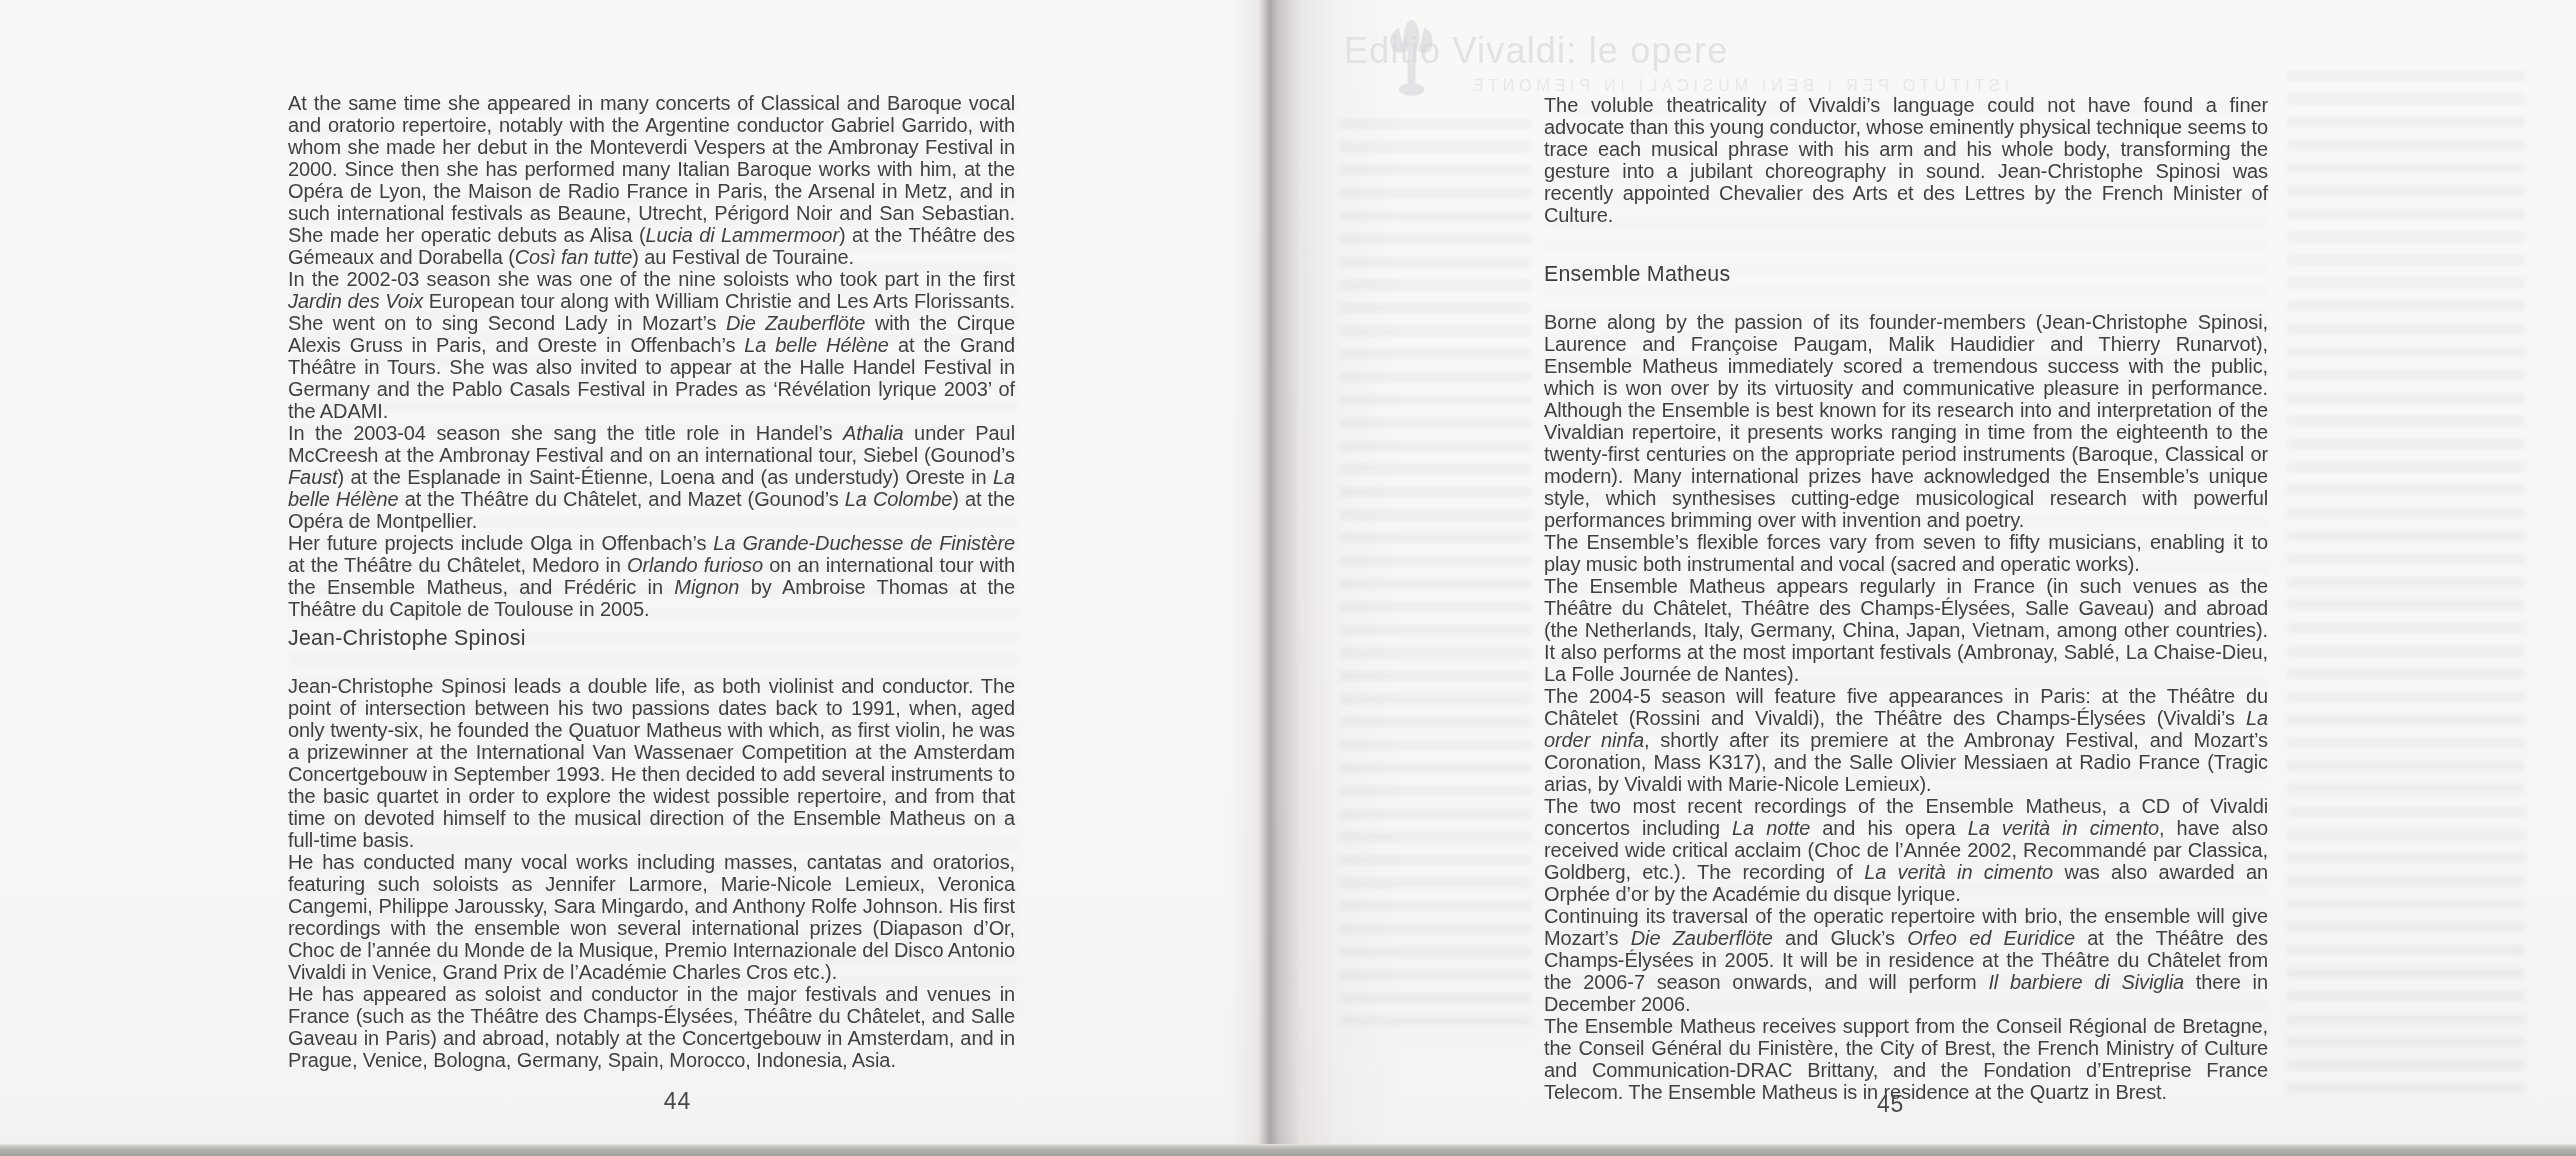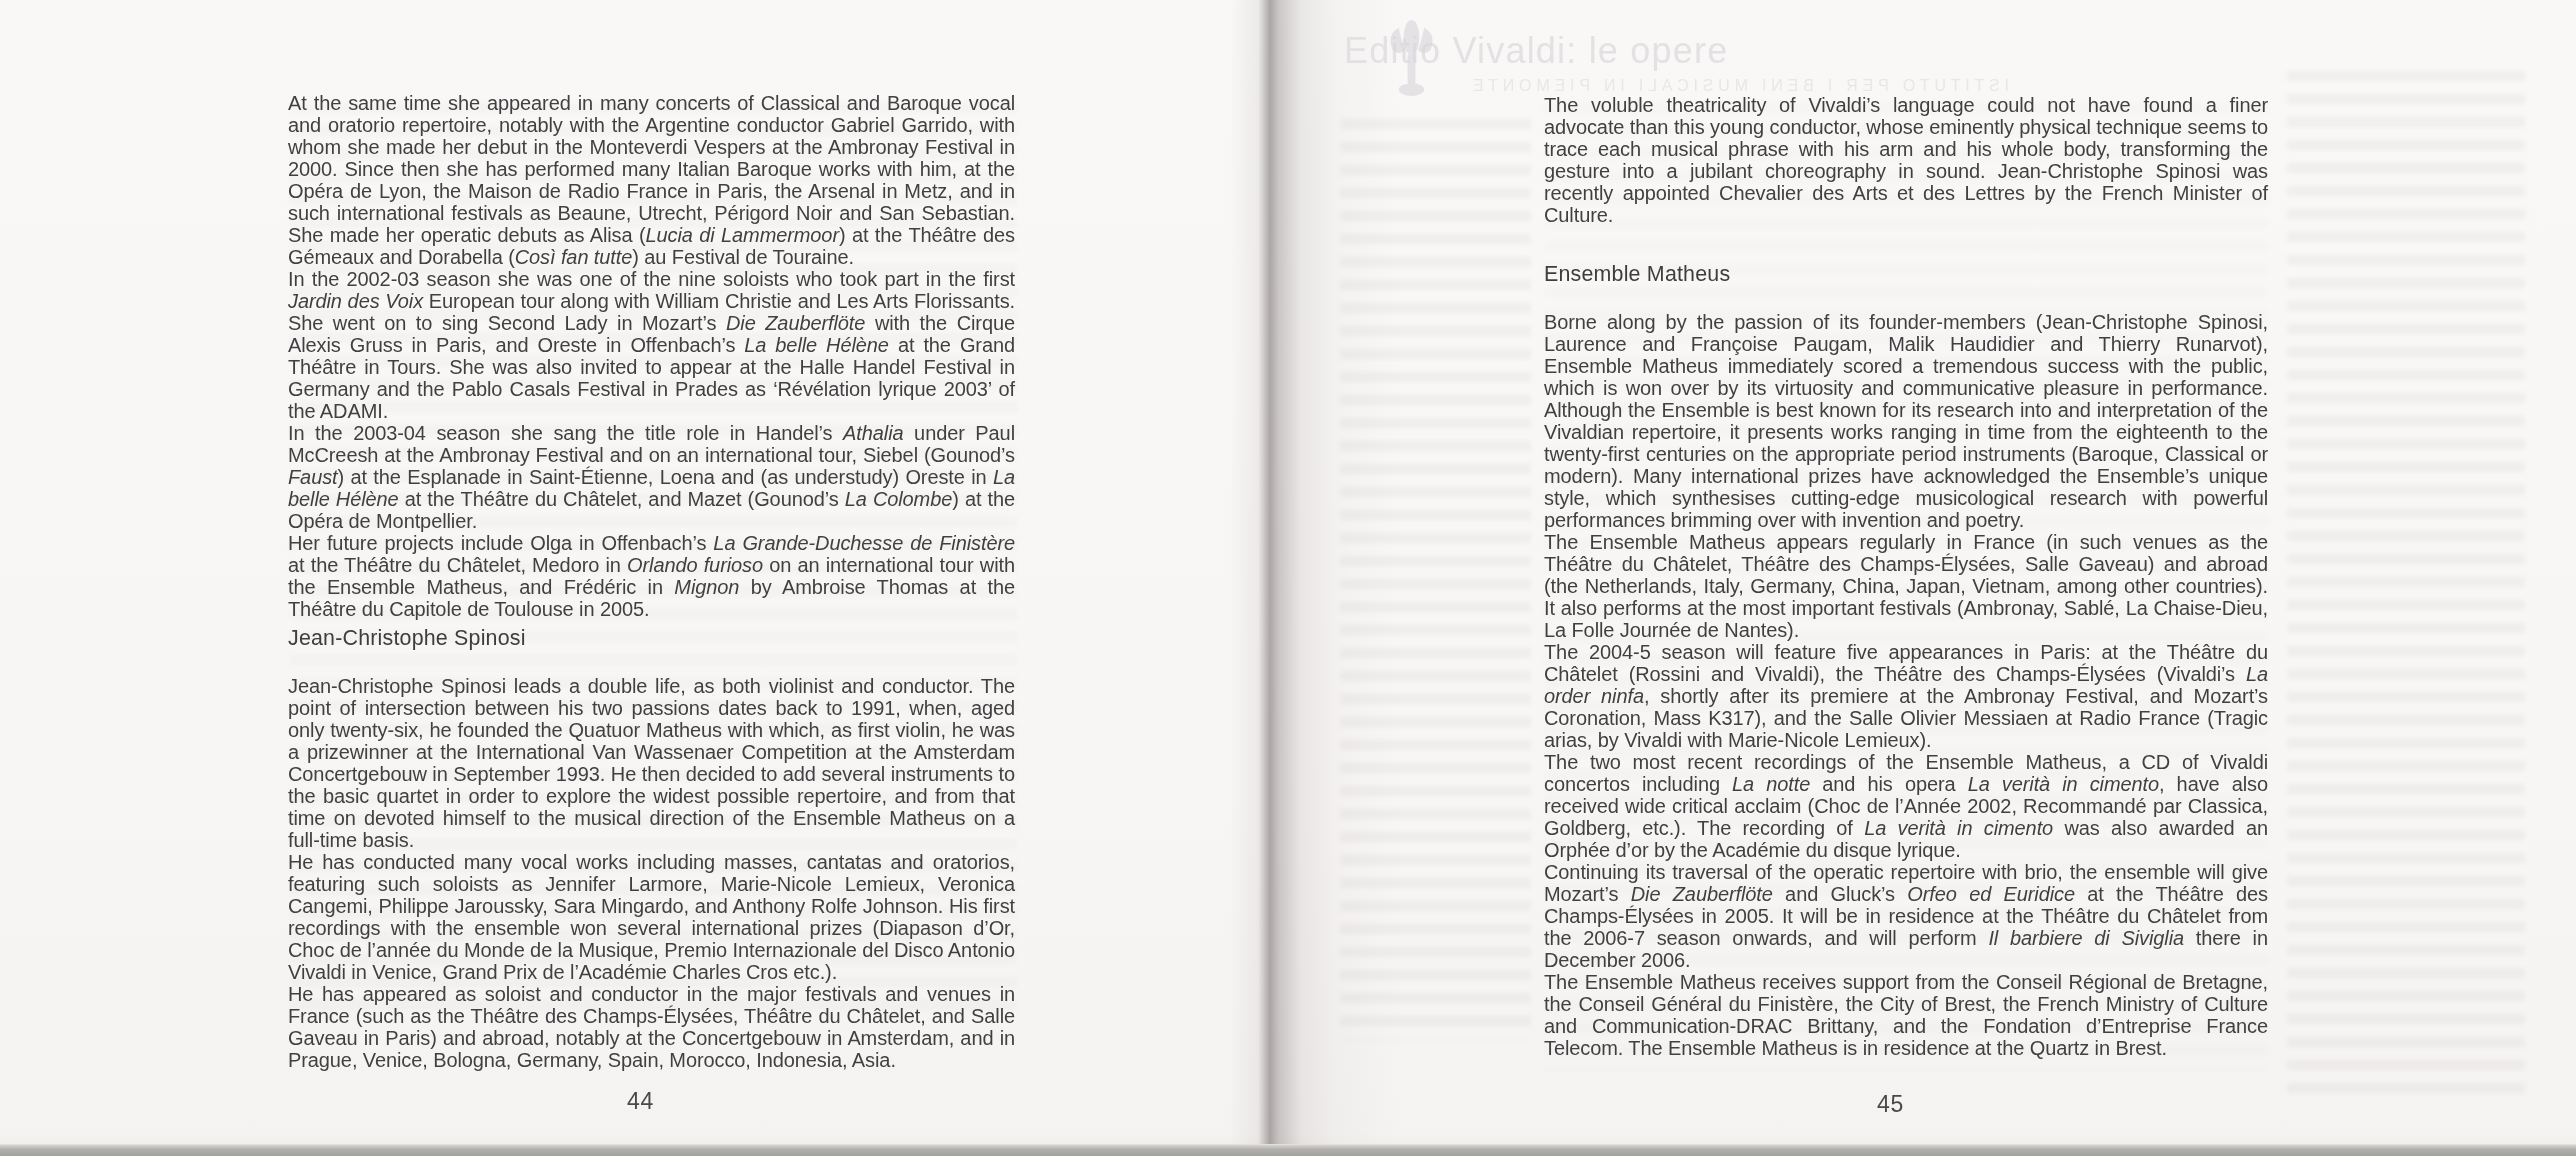--- a/index.html
+++ b/index.html
@@ -77,21 +77,21 @@
     </div>
 
     <h2 class="section-heading" style="left:288px;top:626px;">Jean-Christophe Spinosi</h2>
 
     <div class="body-text" style="left:288px;top:675px;width:727px;">
       <p>Jean-Christophe Spinosi leads a double life, as both violinist and conductor. The point of intersection between his two passions dates back to 1991, when, aged only twenty-six, he founded the Quatuor Matheus with which, as first violin, he was a prizewinner at the International Van Wassenaer Competition at the Amsterdam Concertgebouw in September 1993. He then decided to add several instruments to the basic quartet in order to explore the widest possible repertoire, and from that time on devoted himself to the musical direction of the Ensemble Matheus on a full-time basis.</p>
       <p>He has conducted many vocal works including masses, cantatas and oratorios, featuring such soloists as Jennifer Larmore, Marie-Nicole Lemieux, Veronica Cangemi, Philippe Jaroussky, Sara Mingardo, and Anthony Rolfe Johnson. His first recordings with the ensemble won several international prizes (Diapason d’Or, Choc de l’année du Monde de la Musique, Premio Internazionale del Disco Antonio Vivaldi in Venice, Grand Prix de l’Académie Charles Cros etc.).</p>
       <p>He has appeared as soloist and conductor in the major festivals and venues in France (such as the Théâtre des Champs-Élysées, Théâtre du Châtelet, and Salle Gaveau in Paris) and abroad, notably at the Concertgebouw in Amsterdam, and in Prague, Venice, Bologna, Germany, Spain, Morocco, Indonesia, Asia.</p>
     </div>
 
-    <div class="page-number" style="left:627px;top:1088px;width:64px;text-align:left;">44</div>
+    <div class="page-number" style="left:627px;top:1088px;width:64px;text-align:right;">44</div>
   </div>
 
   <div class="gutter"></div>
 
   <div>
 
     <div class="ghost-heading">Editio Vivaldi: le opere</div>
 
     <svg class="ornament" width="57" height="83" viewBox="0 0 36 52">
       <g fill="#d9d5da">
@@ -110,20 +110,21 @@
     <div class="ghost-stripes" style="left:1544px;top:103px;width:724px;height:969px;opacity:0.18;"></div>
 
     <div class="body-text" style="left:1544px;top:94px;width:724px;">
       <p>The voluble theatricality of Vivaldi’s language could not have found a finer advocate than this young conductor, whose eminently physical technique seems to trace each musical phrase with his arm and his whole body, transforming the gesture into a jubilant choreography in sound. Jean-Christophe Spinosi was recently appointed Chevalier des Arts et des Lettres by the French Minister of Culture.</p>
     </div>
 
     <h2 class="section-heading" style="left:1544px;top:262px;">Ensemble Matheus</h2>
 
     <div class="body-text" style="left:1544px;top:311px;width:724px;">
       <p>Borne along by the passion of its founder-members (Jean-Christophe Spinosi, Laurence and Françoise Paugam, Malik Haudidier and Thierry Runarvot), Ensemble Matheus immediately scored a tremendous success with the public, which is won over by its virtuosity and communicative pleasure in performance. Although the Ensemble is best known for its research into and interpretation of the Vivaldian repertoire, it presents works ranging in time from the eighteenth to the twenty-first centuries on the appropriate period instruments (Baroque, Classical or modern). Many international prizes have acknowledged the Ensemble’s unique style, which synthesises cutting-edge musicological research with powerful performances brimming over with invention and poetry.</p>
+      <p>The Ensemble’s flexible forces vary from seven to fifty musicians, enabling it to play music both instrumental and vocal (sacred and operatic works).</p>
       <p>The Ensemble Matheus appears regularly in France (in such venues as the Théâtre du Châtelet, Théâtre des Champs-Élysées, Salle Gaveau) and abroad (the Netherlands, Italy, Germany, China, Japan, Vietnam, among other countries). It also performs at the most important festivals (Ambronay, Sablé, La Chaise-Dieu, La Folle Journée de Nantes).</p>
       <p>The 2004-5 season will feature five appearances in Paris: at the Théâtre du Châtelet (Rossini and Vivaldi), the Théâtre des Champs-Élysées (Vivaldi’s <i>La order ninfa</i>, shortly after its premiere at the Ambronay Festival, and Mozart’s Coronation, Mass K317), and the Salle Olivier Messiaen at Radio France (Tragic arias, by Vivaldi with Marie-Nicole Lemieux).</p>
       <p>The two most recent recordings of the Ensemble Matheus, a CD of Vivaldi concertos including <i>La notte</i> and his opera <i>La verità in cimento</i>, have also received wide critical acclaim (Choc de l’Année 2002, Recommandé par Classica, Goldberg, etc.). The recording of <i>La verità in cimento</i> was also awarded an Orphée d’or by the Académie du disque lyrique.</p>
       <p>Continuing its traversal of the operatic repertoire with brio, the ensemble will give Mozart’s <i>Die Zauberflöte</i> and Gluck’s <i>Orfeo ed Euridice</i> at the Théâtre des Champs-Élysées in 2005. It will be in residence at the Théâtre du Châtelet from the 2006-7 season onwards, and will perform <i>Il barbiere di Siviglia</i> there in December 2006.</p>
       <p>The Ensemble Matheus receives support from the Conseil Régional de Bretagne, the Conseil Général du Finistère, the City of Brest, the French Ministry of Culture and Communication-DRAC Brittany, and the Fondation d’Entreprise France Telecom. The Ensemble Matheus is in residence at the Quartz in Brest.</p>
     </div>
 
     <div class="page-number" style="left:1877px;top:1091px;width:64px;">45</div>
   </div>
 

